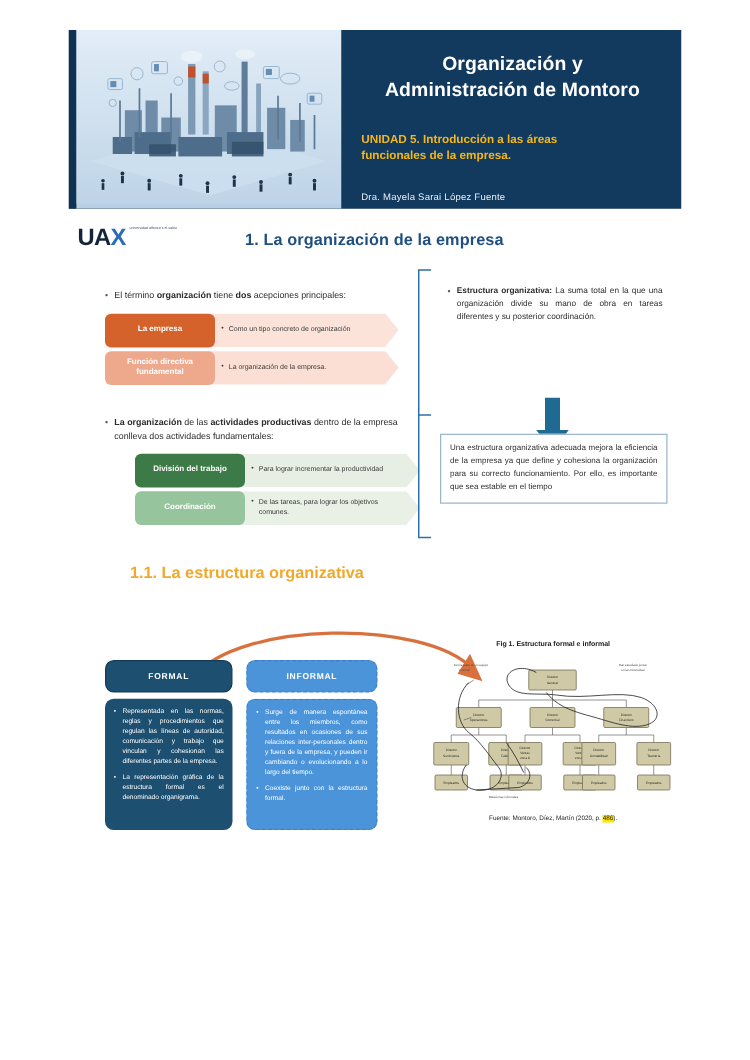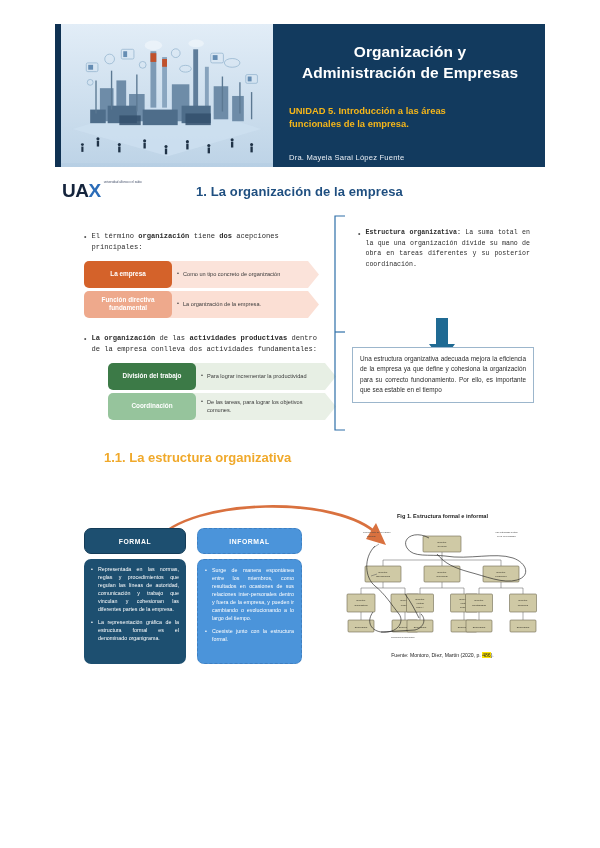--- a/index.html
+++ b/index.html
@@ -44,21 +44,21 @@
   .logo-x { font-size:19px; font-weight:bold; color:#2b6cb8; letter-spacing:-.5px; line-height:1; }
   .logo-sub { margin-left:3px; font-size:2.9px; color:#44506a; line-height:1.25; width:44px; }
   .sec-title {
     position:absolute; left:196px; top:184px;
     font-size:13px; font-weight:bold; color:#1f4f80; letter-spacing:.1px;
   }
 
   
   .bullet-row { display:flex; gap:5px; }
   .dot { color:#555; font-size:7px; line-height:1.65; }
-  .body-txt { font-size:7.1px; color:#2d2d2d; line-height:1.55;font-family:Liberation Mono, monospace; }
+  .body-txt { font-size:7.1px; color:#2d2d2d; line-height:1.55; }
   b { font-weight:bold; }
 
   .blk1 { position:absolute; left:84px; top:231px; width:235px; }
   .blk2 { position:absolute; left:84px; top:333px; width:245px; }
 
   
   .arrow-set { margin-top:8px; }
   .arow { display:flex; align-items:stretch; margin-bottom:3px; height:27px; }
   .arow .cap {
     width:88px; border-radius:5px; color:#fff; font-size:6.4px; font-weight:bold;
@@ -233,21 +233,21 @@
           <circle cx="196" cy="124" r="1.6"></circle>
             <rect x="194.8" y="126" width="2.4" height="6"></rect>
           <circle cx="22" cy="124" r="1.5"></circle>
             <rect x="20.9" y="126" width="2.2" height="5.5"></rect>
         </g>
       </svg>
     </div>
     <div class="banner-text">
       <div class="banner-title">
         <div>Organización y</div>
-        <div>Administración de Empresas</div>
+        <div>Administración de Montoro</div>
       </div>
       <div class="banner-unit">
         <div>UNIDAD 5. Introducción a las áreas</div>
         <div>funcionales de la empresa.</div>
       </div>
       <div class="banner-author">Dra. Mayela Sarai López Fuente</div>
     </div>
   </div>
 
   <div class="logo">

